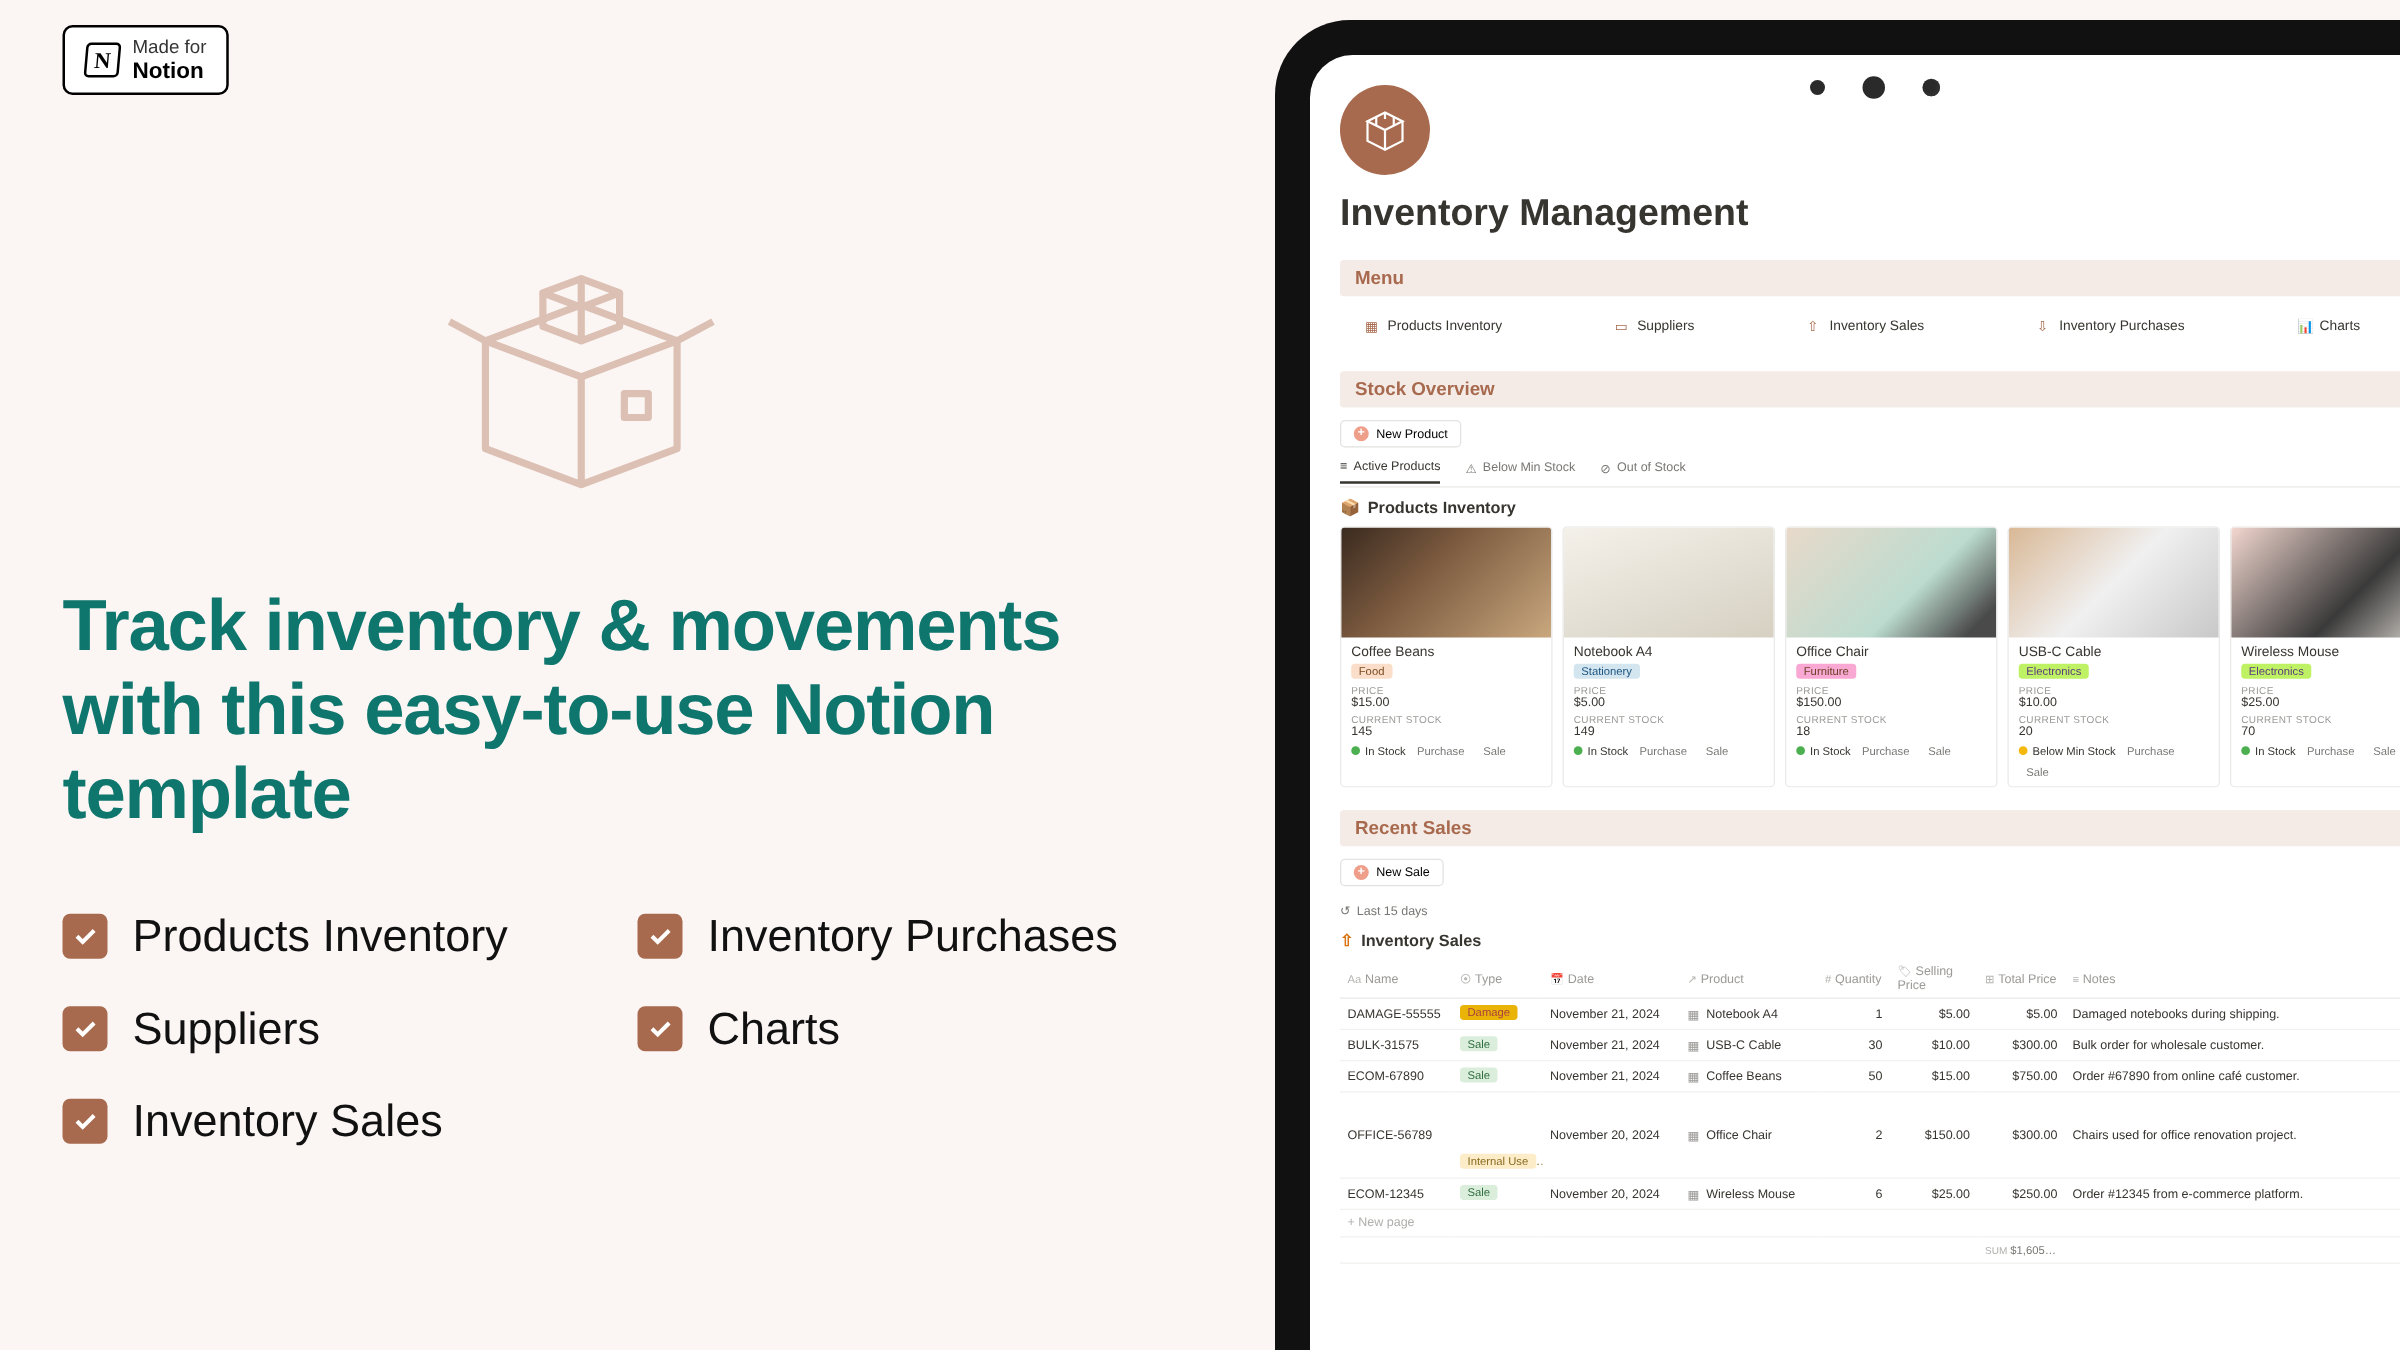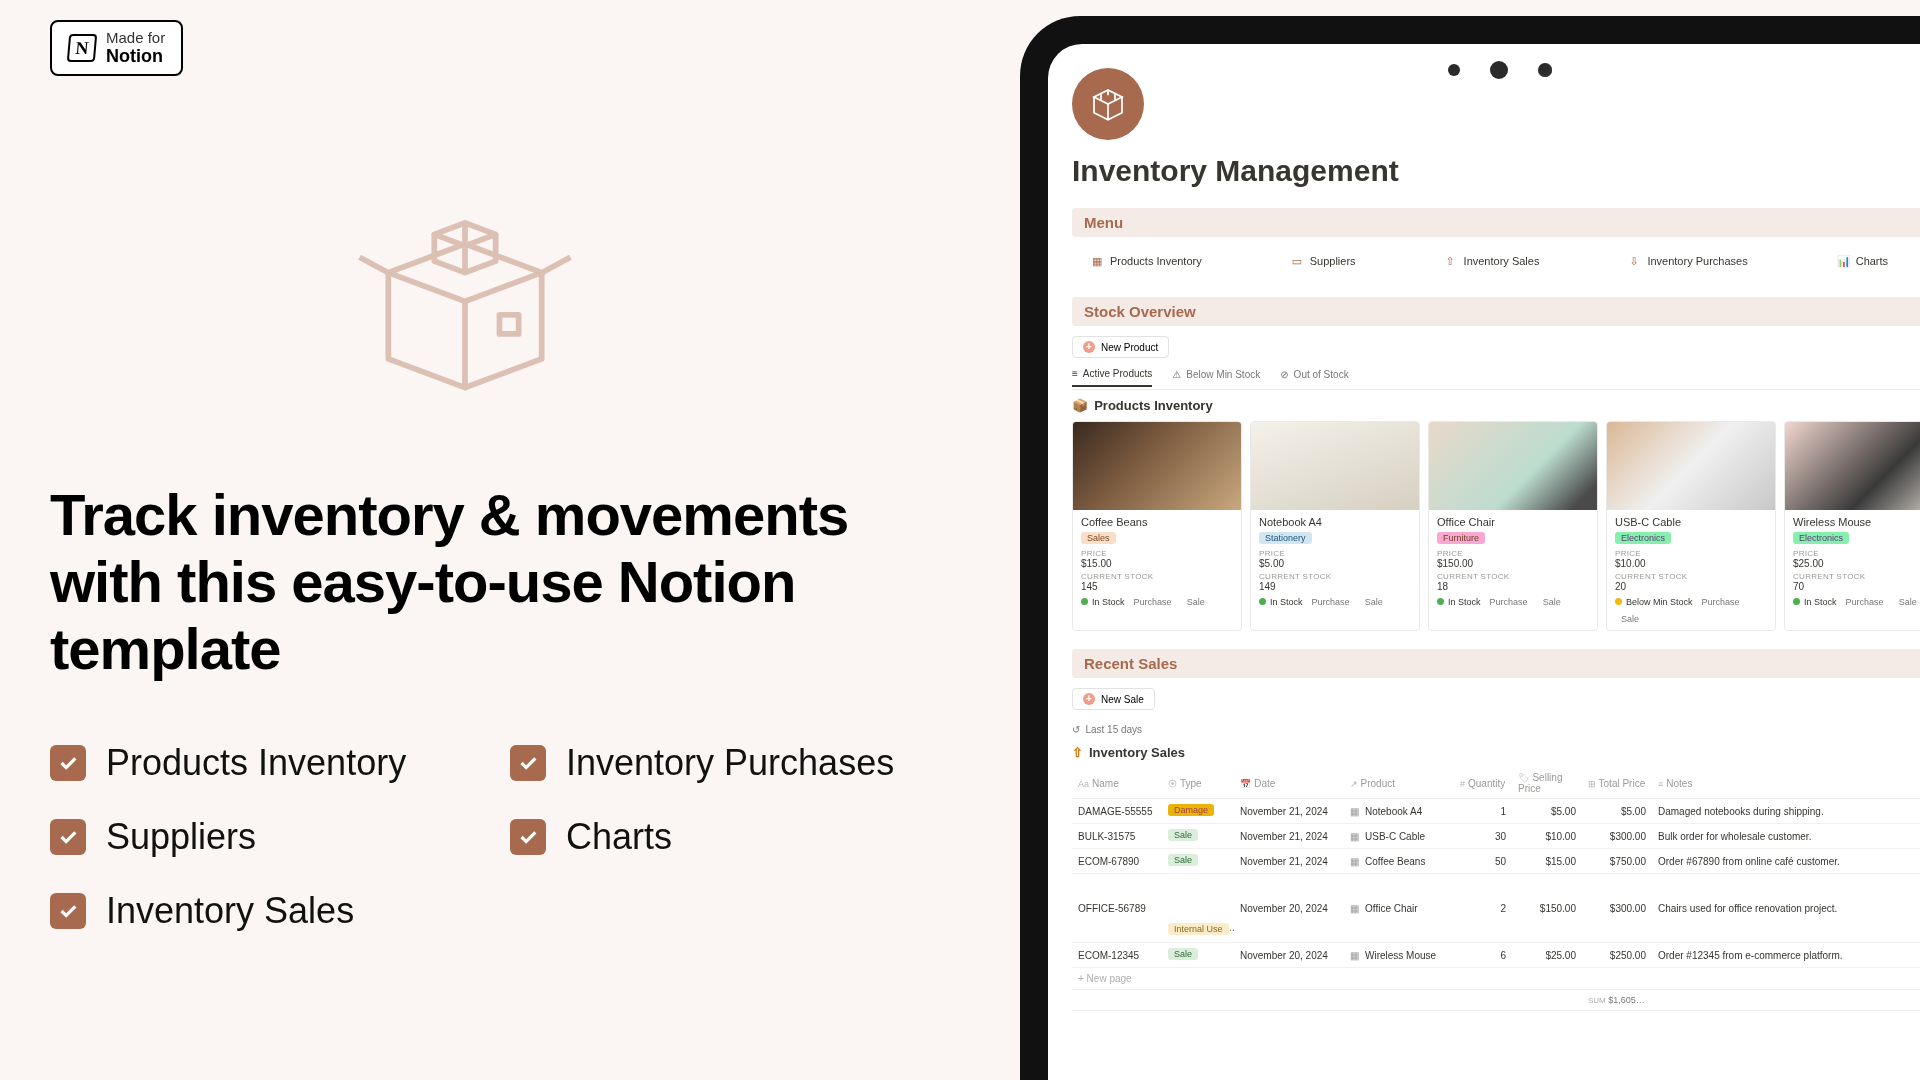--- a/index.html
+++ b/index.html
@@ -42,22 +42,22 @@
 .notion-badge-text .word { font-size:18px; font-weight:700; }
 
 .box-illustration {
   margin: 120px 0 0 300px;
   width: 230px; height: 220px;
   color:#dcc0b4;
 }
 .headline {
   font-size: 58px;
   font-weight: 800;
-  color: #000000;
-  margin: 66px 0 60px 0;
+  color: #0f766e;
+  margin: 52px 0 60px 0;
   line-height: 1.15;
   letter-spacing: -1px;
 }
 .features {
   display: grid;
   grid-template-columns: 440px 440px;
   gap: 32px 20px;
 }
 .feature {
   display: flex;
@@ -165,21 +165,21 @@
 }
 .card-img { width:100%; height:88px; background:#ddd; }
 .card-body { padding: 6px 8px 4px 8px; }
 .card-name { font-size: 11px; font-weight:500; margin-bottom:3px;}
 .tag {
   display:inline-block; font-size:9px; padding:1px 6px; border-radius:3px; margin-bottom:2px;
 }
 .tag.food { background:#fadec9; color:#7a4a1f;}
 .tag.stationery { background:#d3e5ef; color:#1a5480;}
 .tag.furniture { background:#f9a8d4; color:#6b4226;}
-.tag.electronics { background:#86efac; color:#5a3a7a;}
+.tag.electronics { background:#bef264; color:#5a3a7a;}
 .tag.damage { background:#eab308; color:#a83f3f;}
 .tag.sale { background:#dbeddb; color:#2d6b3c;}
 .tag.internal { background:#fdecc8; color:#8a6a1f;margin-top:44px;}
 .card-lbl { font-size:8px; color:#9b9a97; letter-spacing:0.3px; margin-top:3px;}
 .card-val { font-size:10px; }
 .stock-badge { display:inline-flex; align-items:center; gap:4px; font-size:9px; font-weight:500; margin-top:3px;}
 .dot-g { width:7px;height:7px;background:#4caf50;border-radius:50%;}
 .dot-y { width:7px;height:7px;background:#f5b80e;border-radius:50%;}
 .mini-btn { display:inline-block; font-size:9px; color:#787774; border:1px solid transparent; padding:1px 5px; margin-top:3px;}
 
@@ -341,21 +341,21 @@
     <div class="db-title">
       <span>📦</span>
       <span>Products Inventory</span>
     </div>
 
     <div class="cards-row" id="cards-row">
         <div class="card">
     <div class="card-img img-coffee"></div>
     <div class="card-body">
       <div class="card-name">Coffee Beans</div>
-      <span class="tag food">Sales</span>
+      <span class="tag food">Food</span>
       <div class="card-lbl">PRICE</div>
       <div class="card-val">$15.00</div>
       <div class="card-lbl">CURRENT STOCK</div>
       <div class="card-val">145</div>
       <div class="stock-badge"><span class="dot-g"></span>In Stock</div>
       <div class="mini-btn">Purchase</div>
       <div class="mini-btn">Sale</div>
     </div>
         </div>
         <div class="card">

